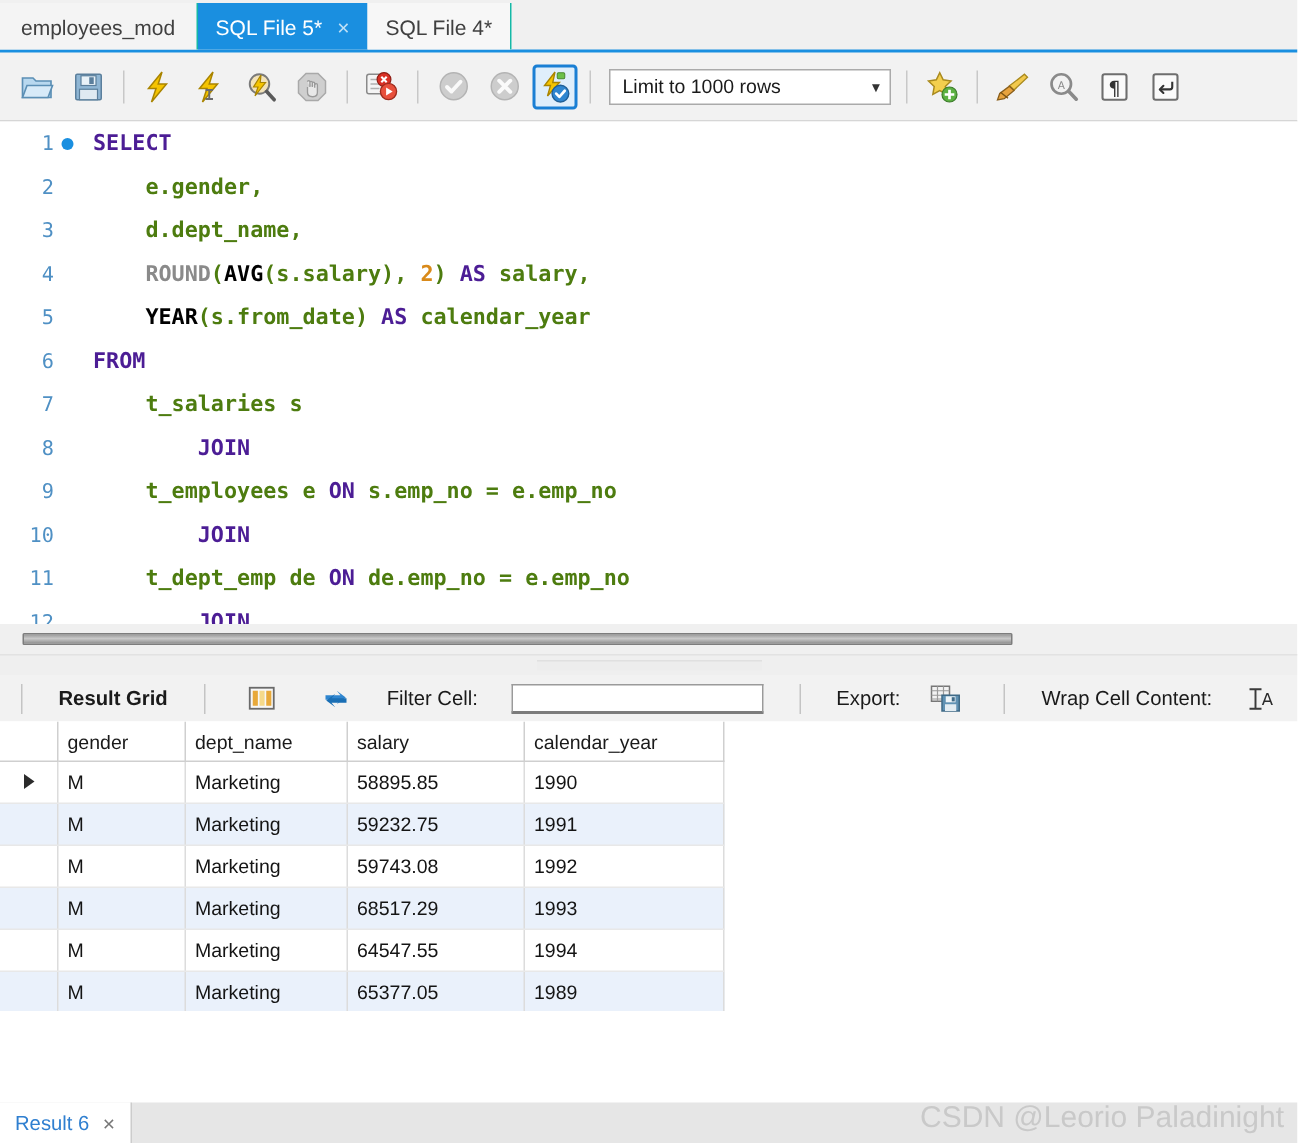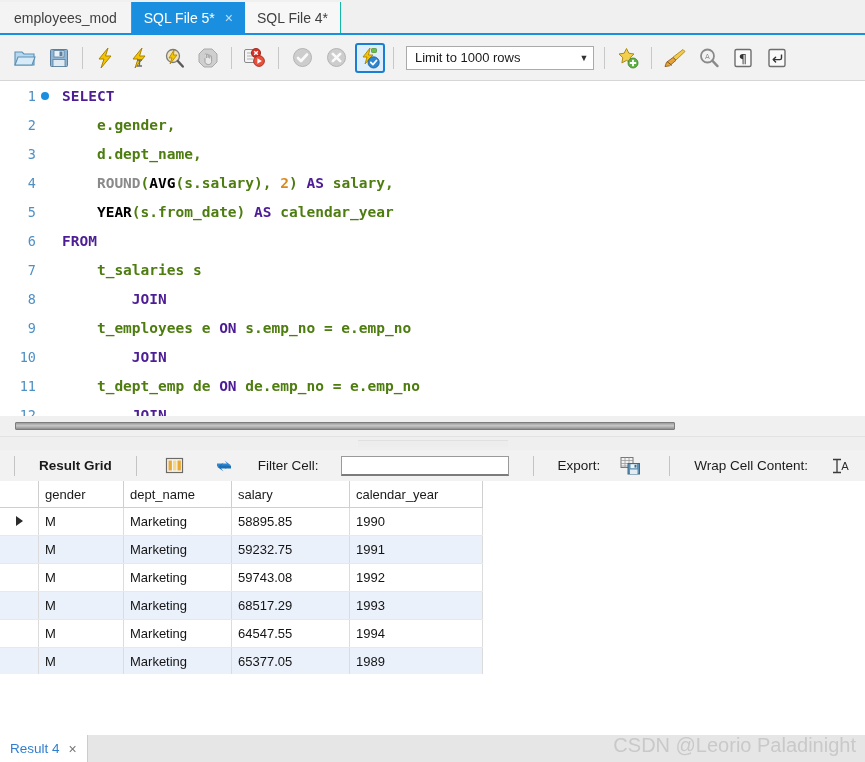--- a/index.html
+++ b/index.html
@@ -530,18 +530,18 @@
           <td>Marketing</td>
           <td>65377.05</td>
           <td>1989</td>
         </tr>
       </tbody>
   </table>
 </div>
 
 <div class="bottombar">
   <div class="res-tab">
-    <span>Result 4</span>
+    <span>Result 6</span>
     <span class="tclose">×</span>
   </div>
 </div>
 
 <div class="watermark">CSDN @Leorio Paladinight</div>
 
 </body></html>

